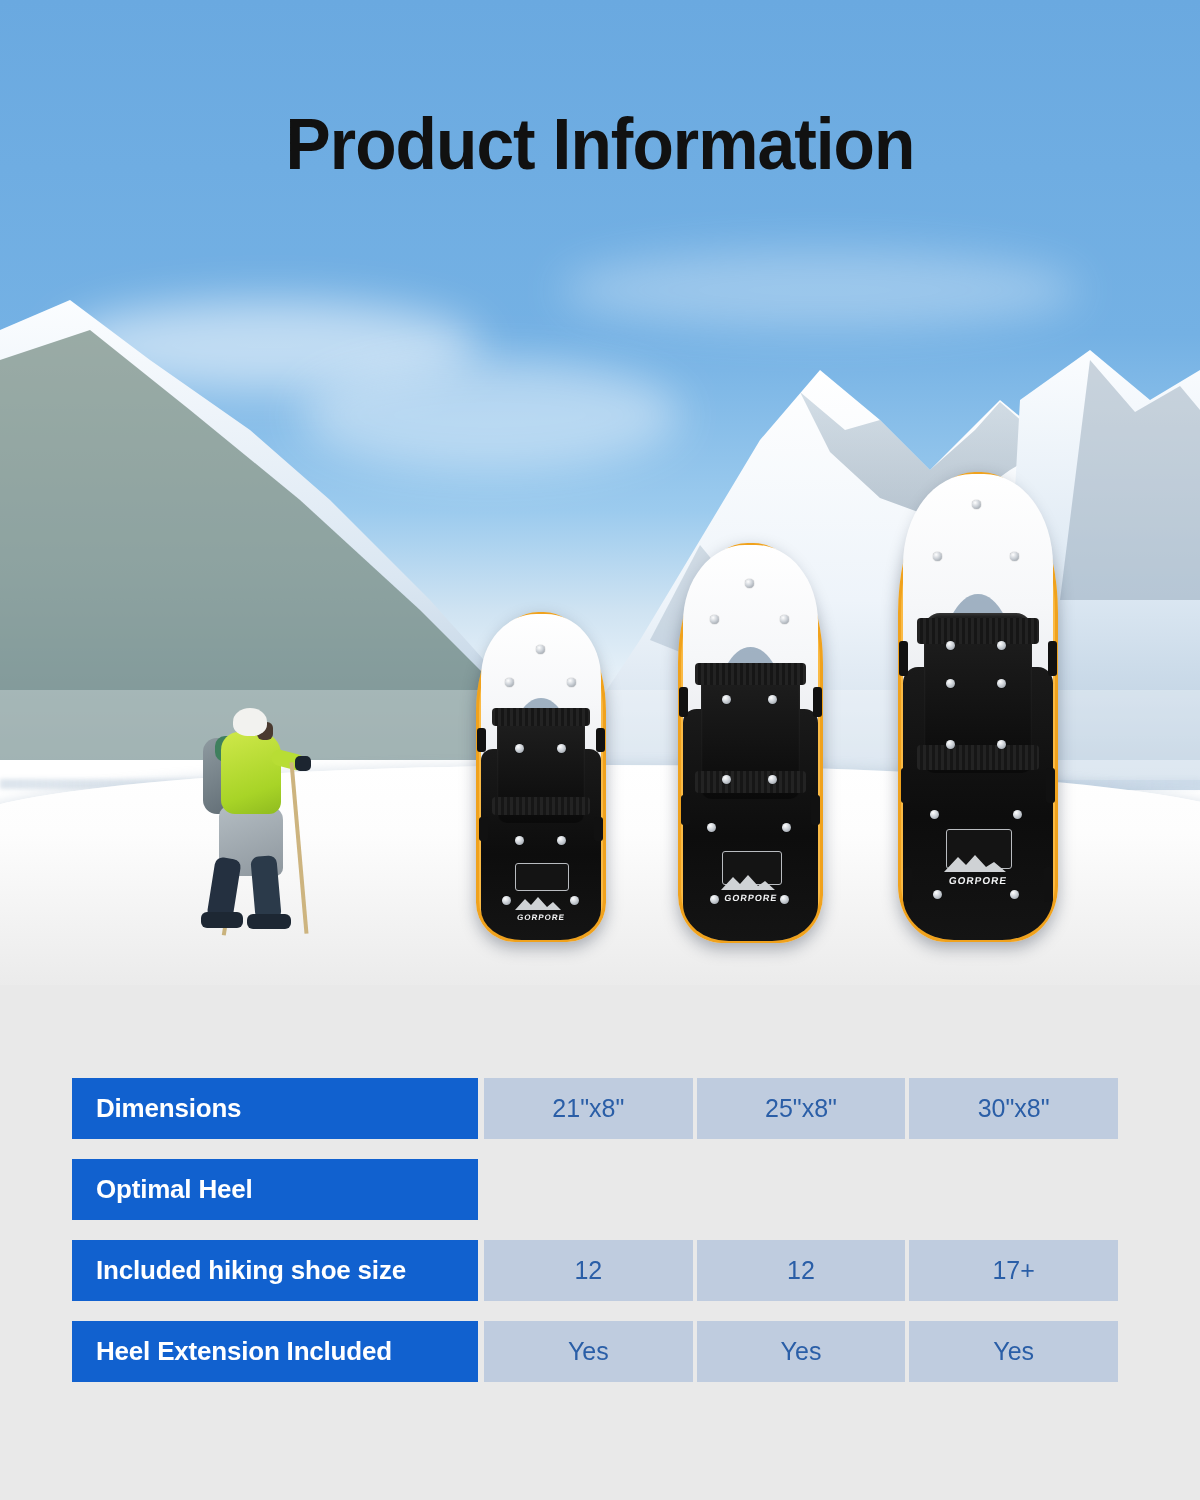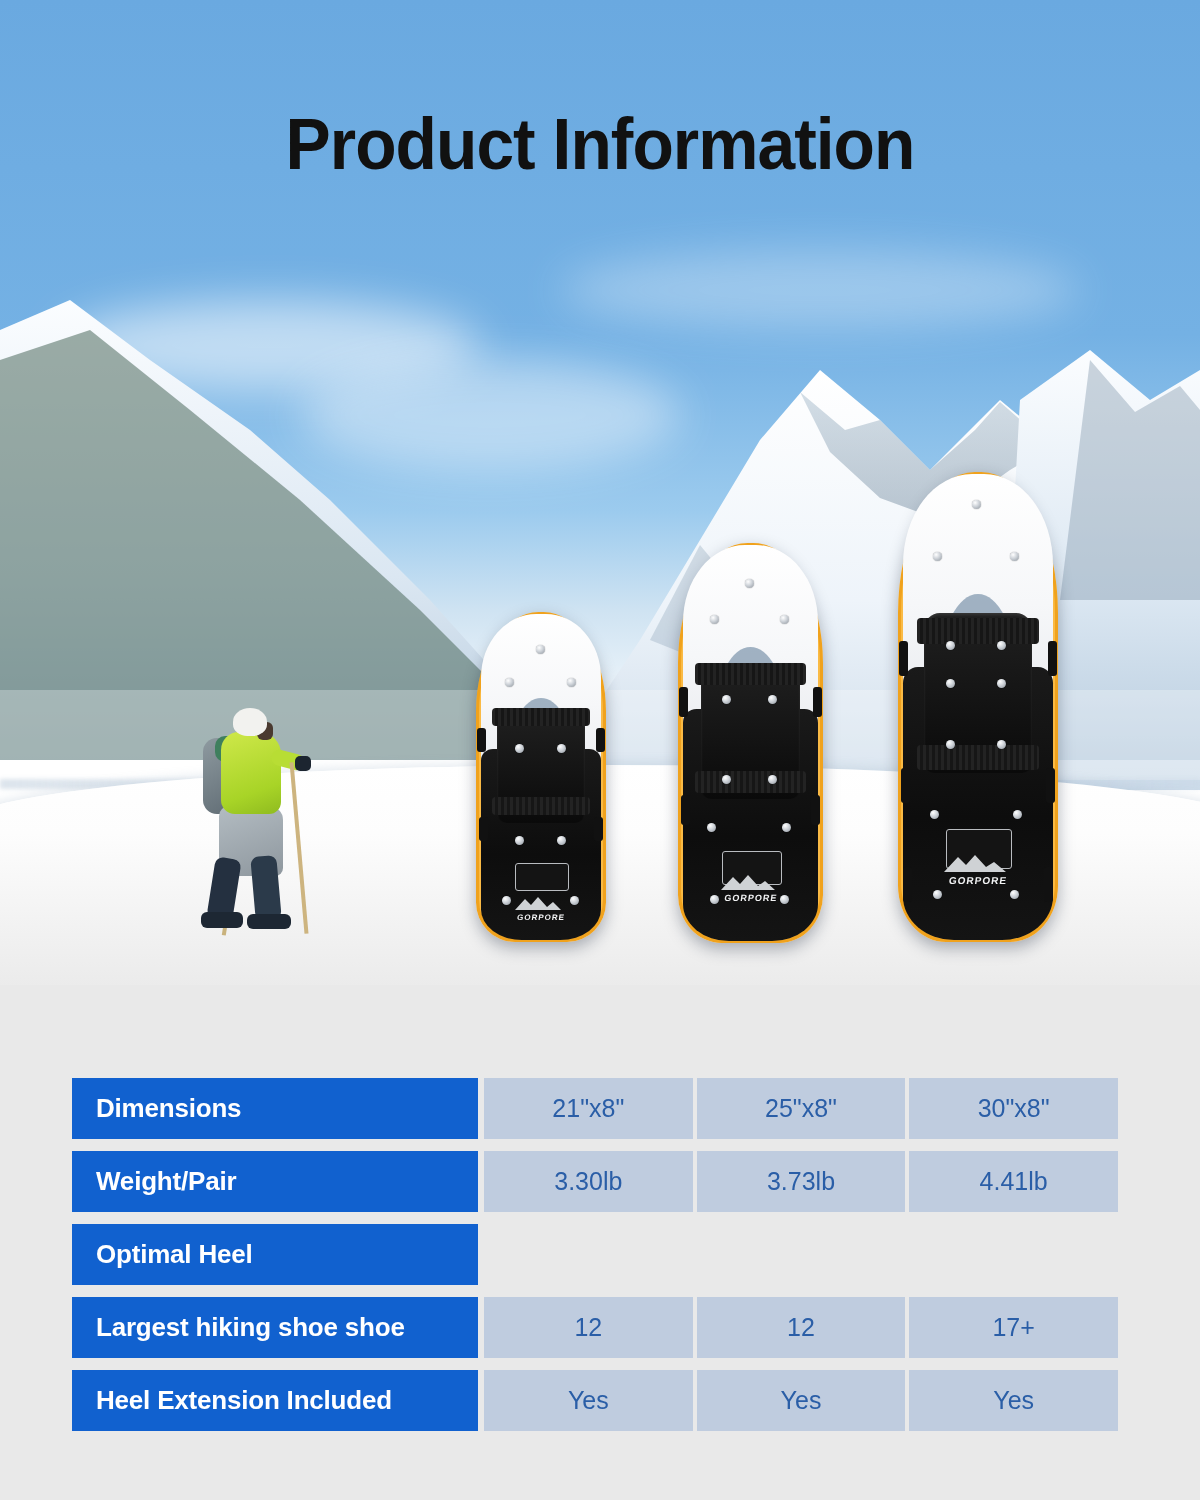--- a/index.html
+++ b/index.html
@@ -233,21 +233,21 @@
   
   .spec {
     position: absolute;
     left: 72px;
     top: 1078px;
     width: 1046px;
   }
   .spec-row {
     display: flex;
     height: 61px;
-    margin-bottom: 12px;
+    margin-bottom: 20px;
   }
   .spec-row:last-child { margin-bottom: 0; }
 
   .spec-label {
     flex: 0 0 406px;
     background: #1161cf;
     color: #ffffff;
     display: flex;
     align-items: center;
     padding-left: 24px;
@@ -479,35 +479,27 @@
 
     <div class="spec-row">
       <div class="spec-label">Dimensions</div>
       <div class="spec-vals">
         <div class="spec-val">21"x8"</div>
         <div class="spec-val">25"x8"</div>
         <div class="spec-val">30"x8"</div>
       </div>
     </div>
 
-    <div class="spec-row">
-      <div class="spec-label">Weight/Pair</div>
-      <div class="spec-vals">
-        <div class="spec-val">3.30lb</div>
-        <div class="spec-val">3.73lb</div>
-        <div class="spec-val">4.41lb</div>
-      </div>
-    </div>
 
     <div class="spec-row">
       <div class="spec-label">Optimal Heel</div>
     </div>
 
     <div class="spec-row">
-      <div class="spec-label">Largest hiking shoe shoe</div>
+      <div class="spec-label">Included hiking shoe size</div>
       <div class="spec-vals">
         <div class="spec-val">12</div>
         <div class="spec-val">12</div>
         <div class="spec-val">17+</div>
       </div>
     </div>
 
     <div class="spec-row">
       <div class="spec-label">Heel Extension Included</div>
       <div class="spec-vals">

